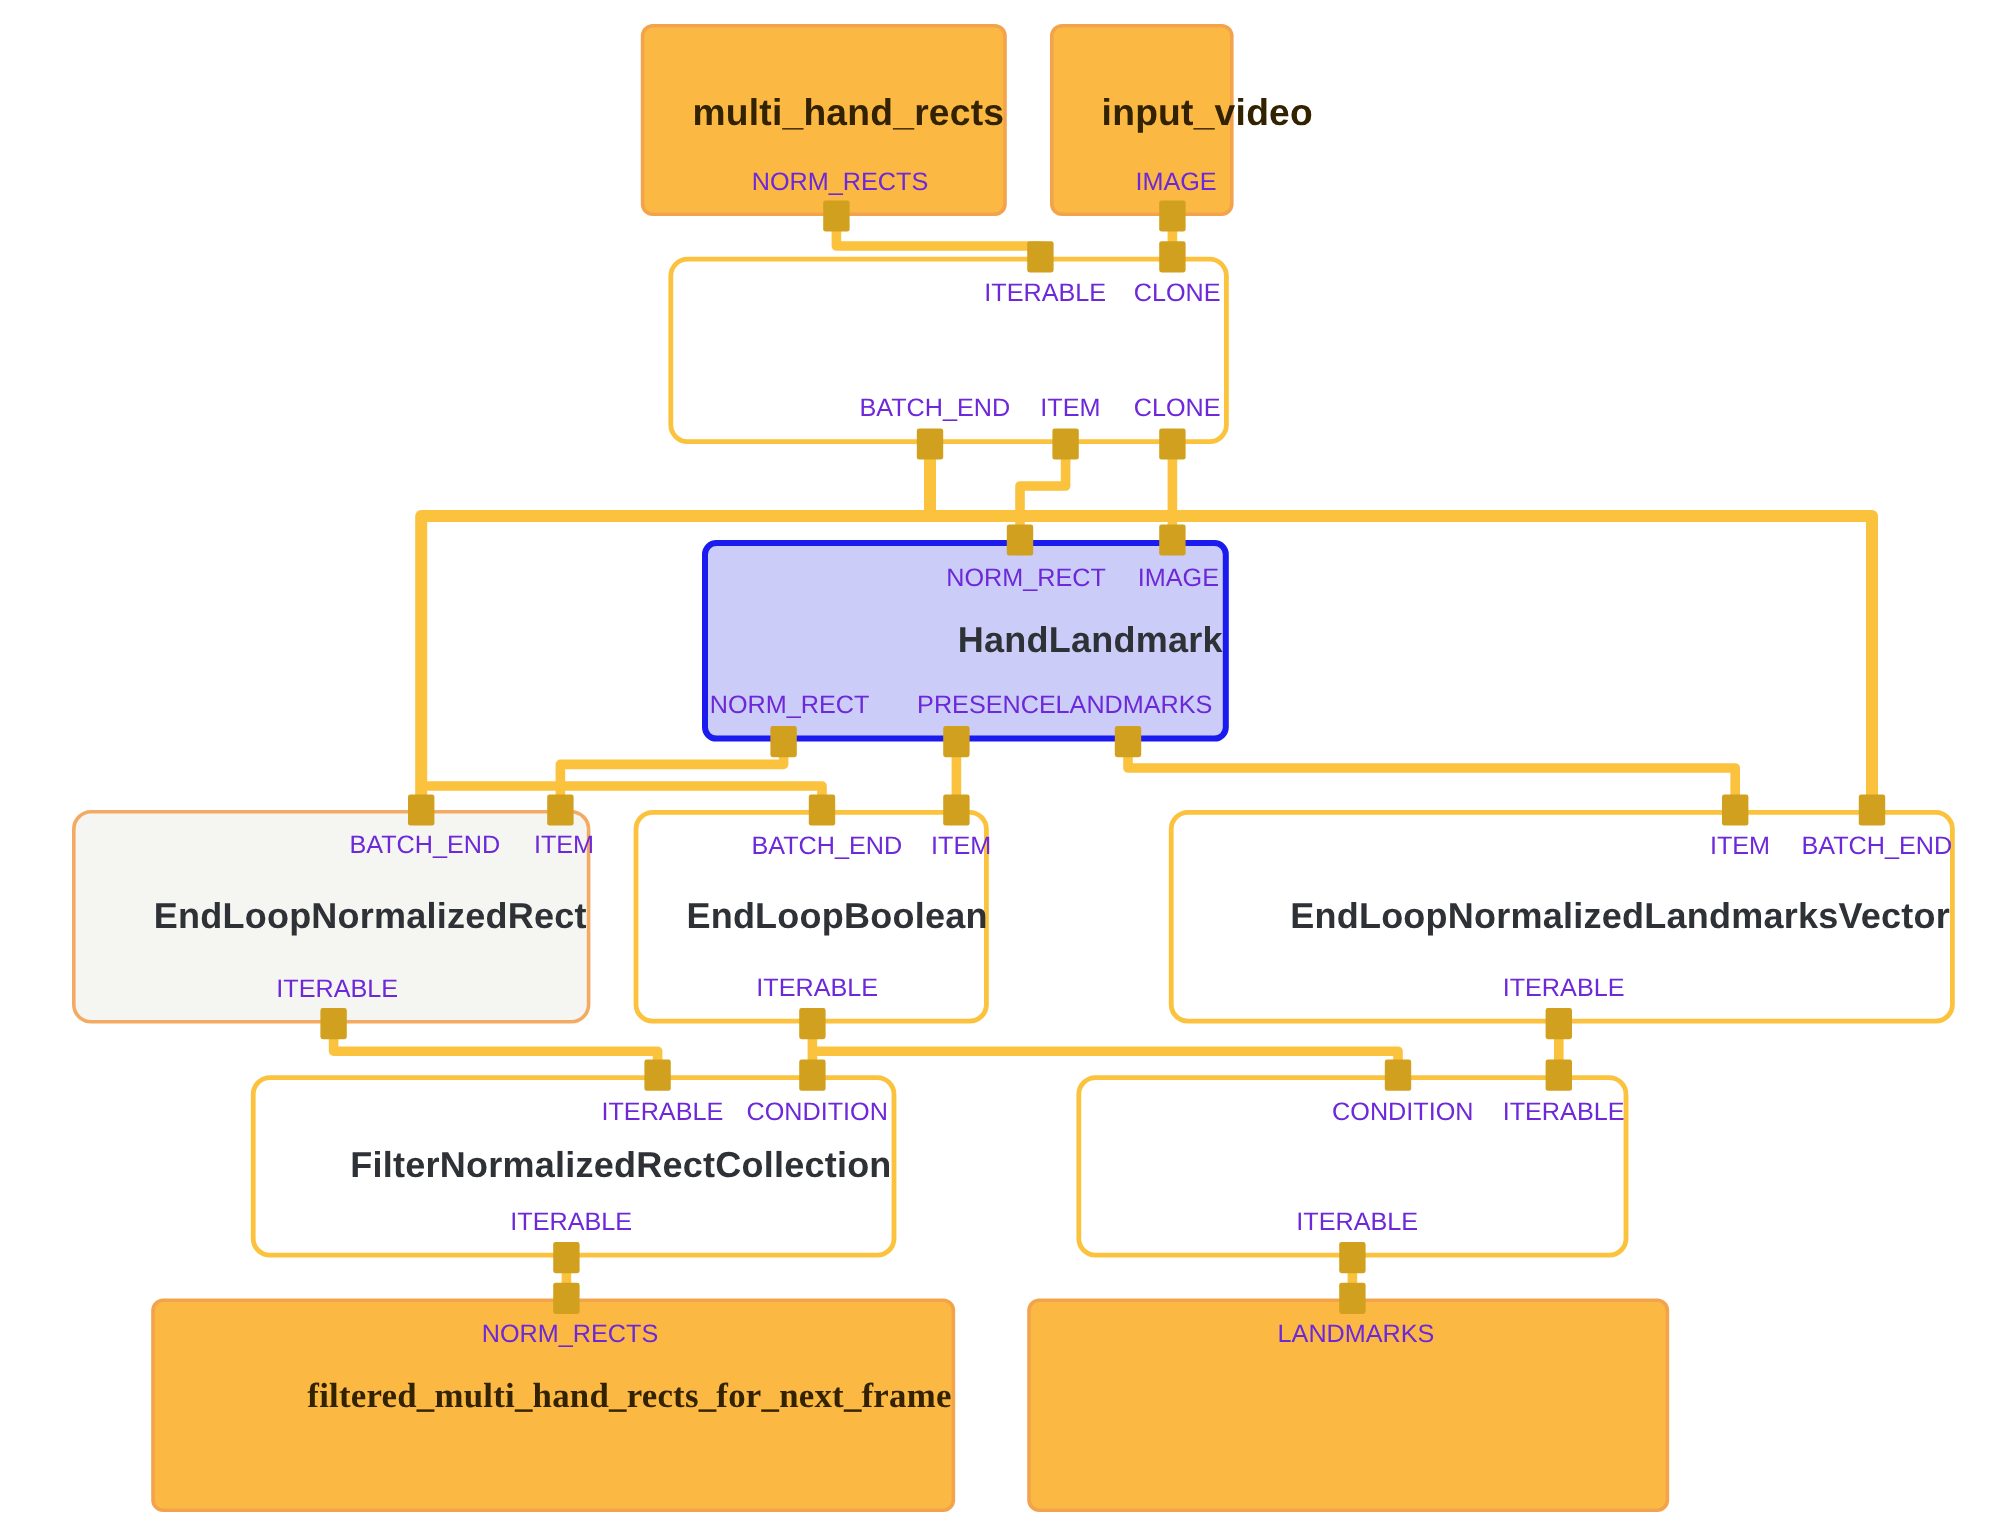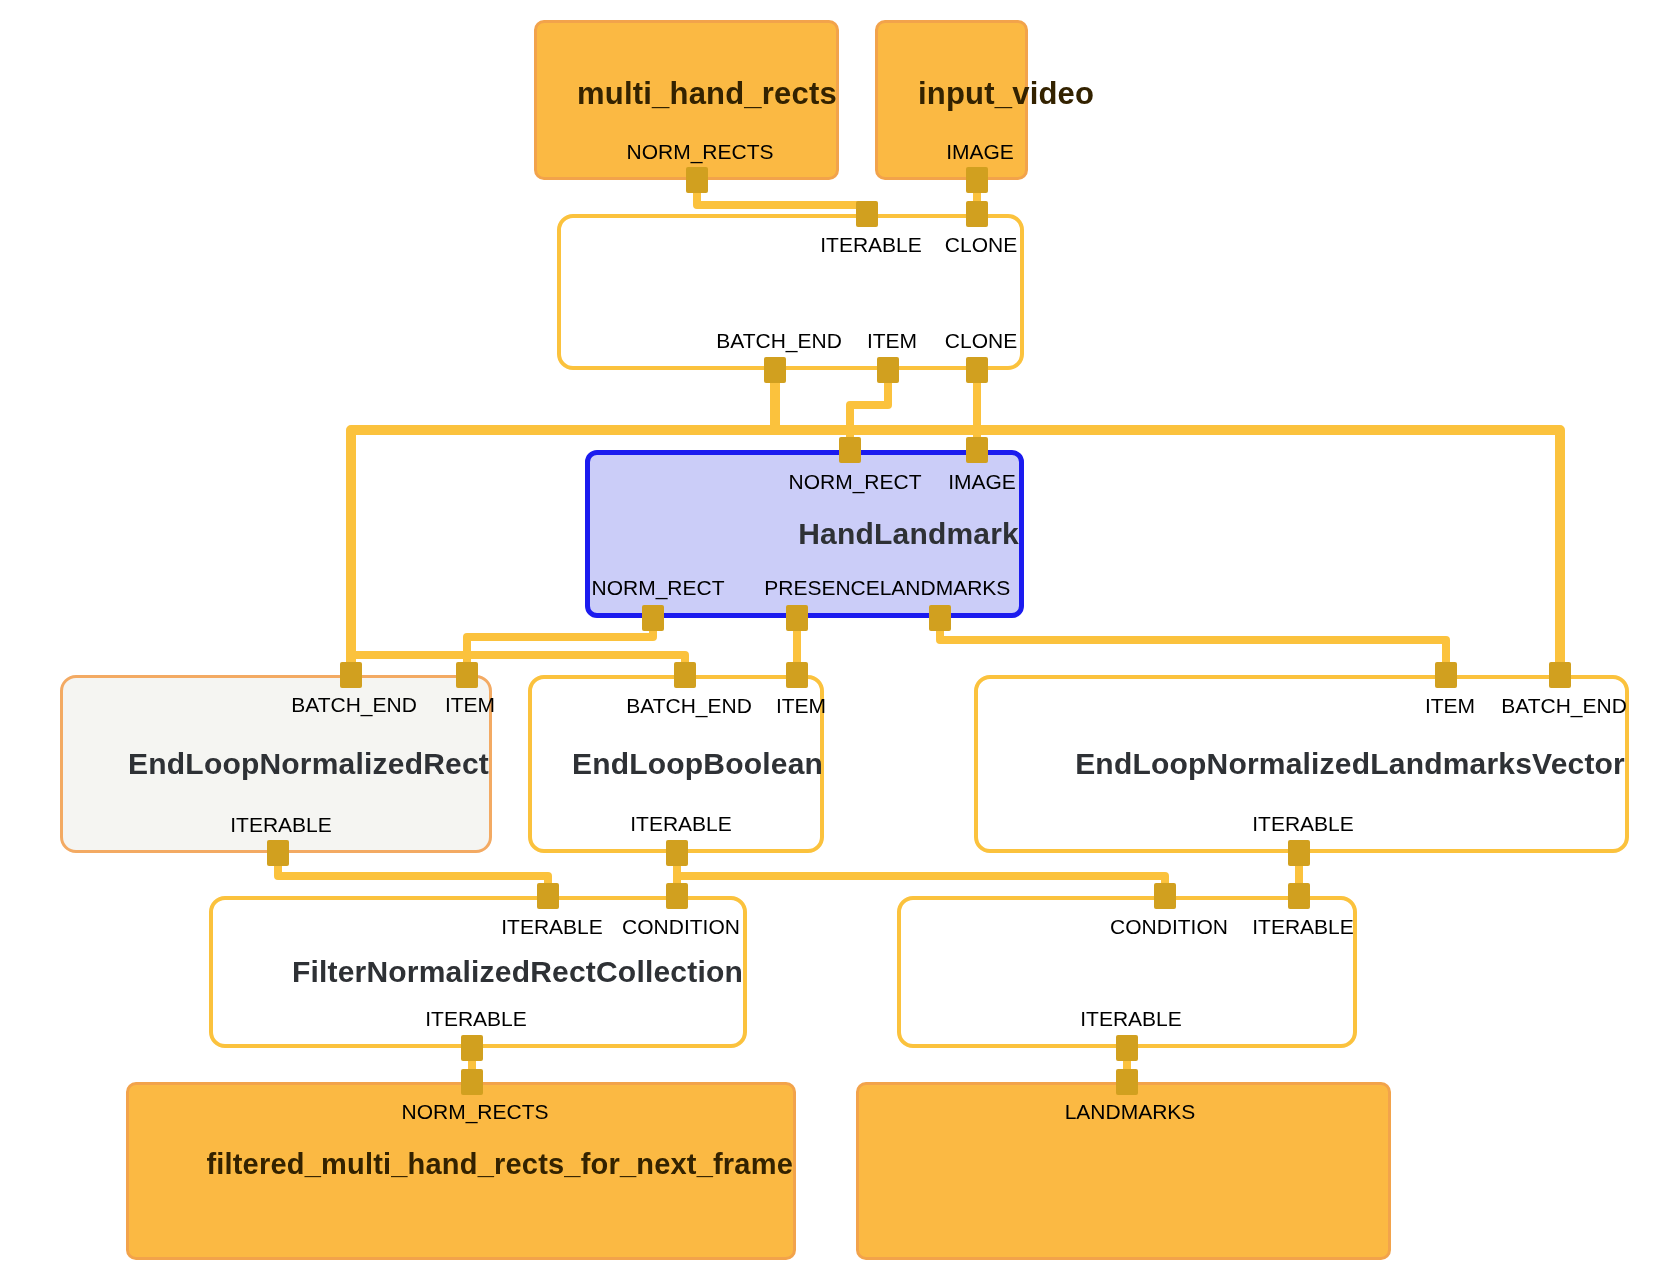--- a/index.html
+++ b/index.html
@@ -18,29 +18,29 @@
     position:absolute;box-sizing:border-box;z-index:1;
   }
   .node .title{
     position:absolute;left:0;right:0;top:50%;
     transform:translateY(-50%);
     text-align:right;font-weight:700;font-size:30px;
     color:#2e3135;white-space:nowrap;letter-spacing:0.2px;margin-left:40px;
   }
   .port-label{
     position:absolute;transform:translateX(-50%);
-    font-size:21px;font-weight:400;color:#000000;white-space:nowrap;
+    font-size:21px;font-weight:400;color:#6d28d9;white-space:nowrap;
   }
   .port-label.top{top:15px;}
   .port-label.bottom{bottom:13px;}
   
   .packet{background:#fbb943;border:3px solid #f2a34b;border-radius:10px;}
   .packet .title{font-size:31px;color:#332200;}
   .packet.src .title{top:46%;}
-  .packet.snk .title{top:46%;}
+  .packet.snk .title{top:46%;font-family:Liberation Serif, serif;}
   .calc{background:#ffffff;border:4px solid #fbc23d;border-radius:16px;}
   .calc-grey{background:#f5f5f2;border:3px solid #f3aa63;border-radius:16px;}
   .subgraph{background:#cbcdf8;border:5px solid #1b1bef;border-radius:12px;}
 </style>
 </head>
 <body>
 
 <div id="stage">
     <div class="node packet src" style="left: 534px; top: 20px; width: 305px; height: 160px;">
       <div class="title">multi_hand_rects</div>

